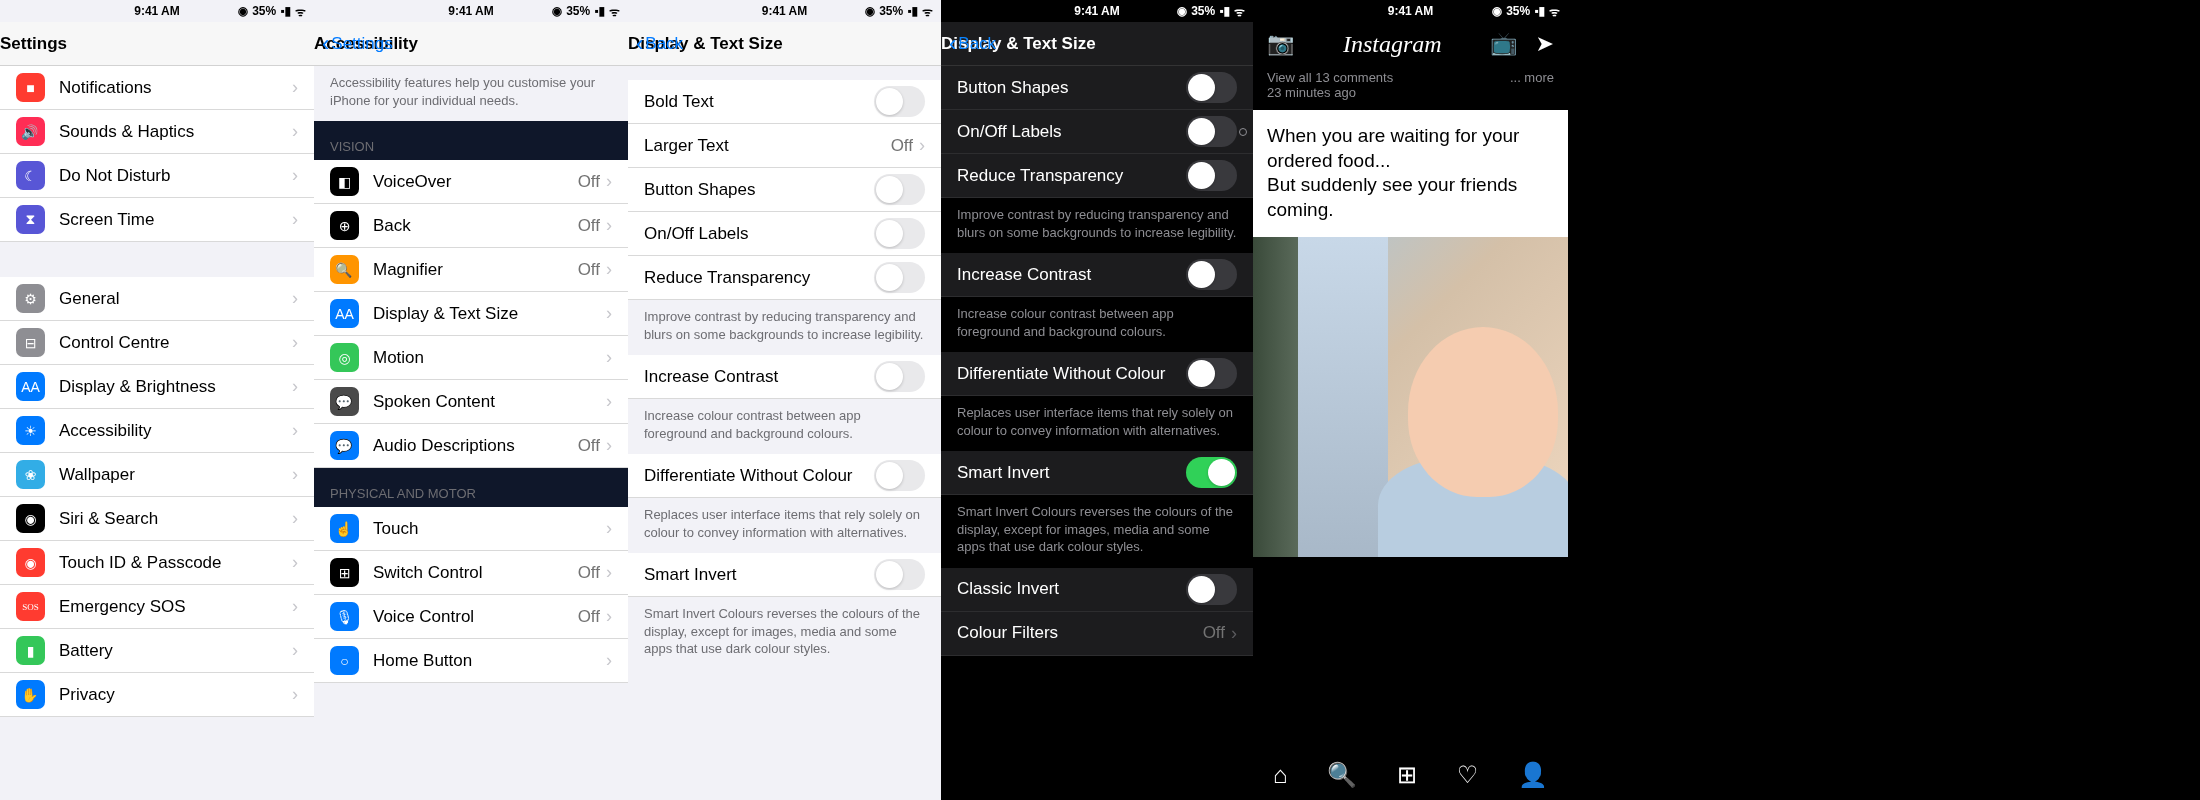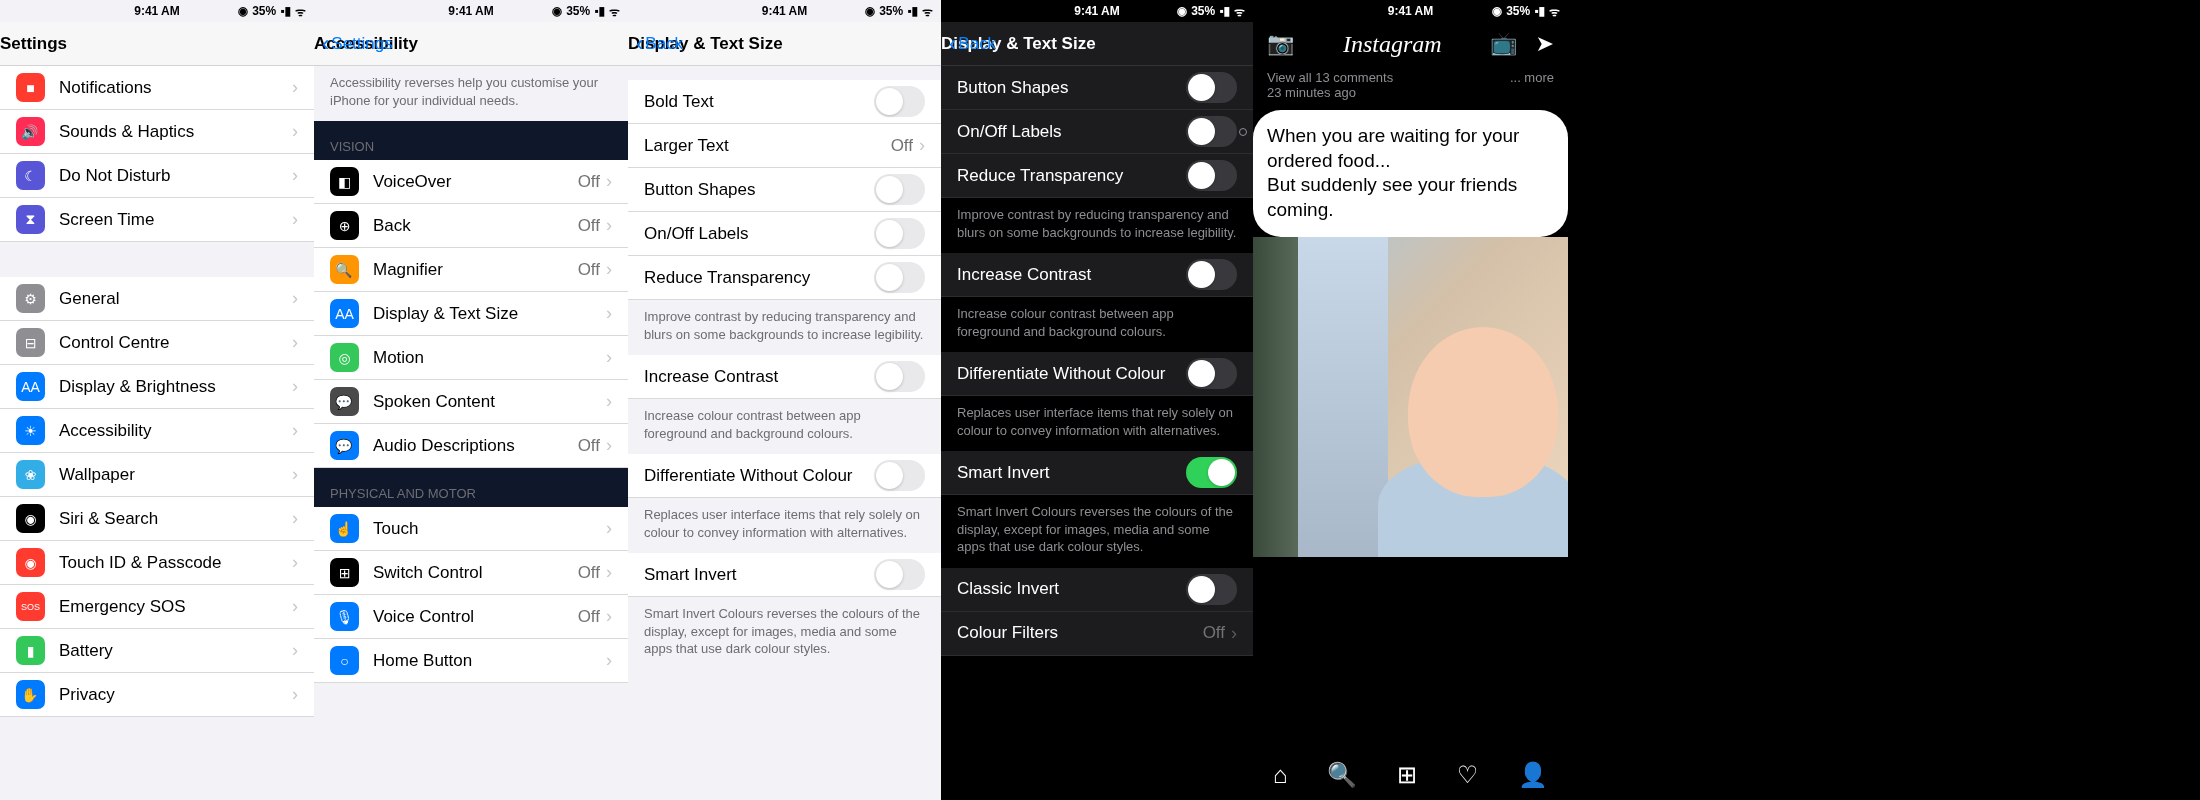--- a/index.html
+++ b/index.html
@@ -60,21 +60,21 @@
 .ic-cyan { background: #32ade6; } .ic-green { background: #34c759; } .ic-orange { background: #ff9500; }
 .ic-black { background: #000; } .ic-darkgray { background: #4a4a4a; }
 
 
 .ig-top { height: 44px; display: flex; align-items: center; justify-content: space-between; padding: 0 14px; background: #000; }
 .ig-logo { font-family: cursive; font-size: 24px; color: #fff; font-style: italic; }
 .ig-icon { color: #fff; font-size: 22px; }
 .ig-topright { display: flex; gap: 18px; }
 .ig-meta { padding: 4px 14px 10px; font-size: 13px; color: #8e8e93; }
 .ig-meta .more { float: right; }
-.ig-caption { background: #fff; color: #000; padding: 14px; font-size: 19px; line-height: 1.3; border-radius: 28px; }
+.ig-caption { background: #fff; color: #000; padding: 14px; font-size: 19px; line-height: 1.3; }
 .ig-image { width: 100%; height: 320px; background: linear-gradient(135deg, #a8c8e0 0%, #d4c0a8 40%, #f0d8c0 100%); position: relative; overflow: hidden; }
 .ig-bottom { position: absolute; bottom: 0; left: 0; right: 0; height: 50px; background: #000; display: flex; align-items: center; justify-content: space-around; }
 .ig-bottom .bicon { color: #fff; font-size: 24px; }
 
 .baby { position: absolute; right: -20px; bottom: -20px; width: 260px; height: 280px; }
 .baby-head { position: absolute; right: 30px; top: 30px; width: 150px; height: 170px; background: #f5ccb0; border-radius: 60% 60% 55% 55%; }
 .baby-body { position: absolute; right: 10px; bottom: 0; width: 200px; height: 120px; background: #b8cde0; border-radius: 40% 40% 0 0; }
 .window-frame { position: absolute; left: 0; top: 0; width: 45px; height: 100%; background: linear-gradient(90deg, #3a4a3a 0%, #5a6a5a 100%); }
 .window-glass { position: absolute; left: 45px; top: 0; width: 90px; height: 100%; background: linear-gradient(180deg, #c8d8e8 0%, #a8b8c8 100%); }
 
@@ -150,21 +150,21 @@
         <div class="ricon ic-black" style="font-size: 14px;">◉</div>
         <span class="rlabel">Siri &amp; Search</span>
         <span class="rchev">›</span>
       </div>
       <div class="row">
         <div class="ricon ic-red" style="font-size: 14px;">◉</div>
         <span class="rlabel">Touch ID &amp; Passcode</span>
         <span class="rchev">›</span>
       </div>
       <div class="row">
-        <div class="ricon ic-red" style="font-size: 9px;">SOS</div>
+        <div class="ricon ic-red" style="font-size: 9px; font-family: Liberation Serif, serif;">SOS</div>
         <span class="rlabel">Emergency SOS</span>
         <span class="rchev">›</span>
       </div>
       <div class="row">
         <div class="ricon ic-green" style="font-size: 14px;">▮</div>
         <span class="rlabel">Battery</span>
         <span class="rchev">›</span>
       </div>
       <div class="row">
         <div class="ricon ic-blue" style="font-size: 14px;">✋</div>
@@ -185,21 +185,21 @@
         <span>ᯤ</span>
       </span>
   </div>
   <div class="navhead">
     <div class="backbtn">
         <span class="chevleft">‹</span>
         <span>Settings</span>
       </div>
     <span class="navtitle">Accessibility</span>
   </div>
-  <div class="section-desc">Accessibility reverses help you customise your iPhone for your individual needs.</div>
+  <div class="section-desc">Accessibility features help you customise your iPhone for your individual needs.</div>
   <div class="section-hdr">VISION</div>
   <div class="list" id="p2v">
       <div class="row">
         <div class="ricon ic-black" style="font-size: 14px;">◧</div>
         <span class="rlabel">VoiceOver</span>
         <span class="rvalue">Off</span>
         <span class="rchev">›</span>
       </div>
       <div class="row">
         <div class="ricon ic-black" style="font-size: 14px;">⊕</div>

